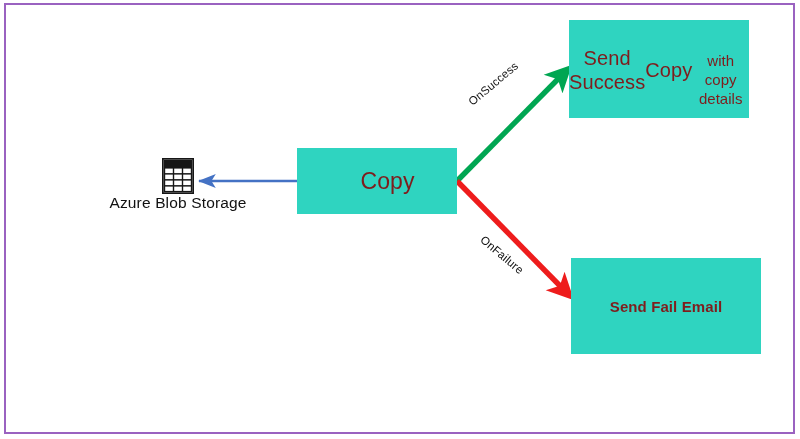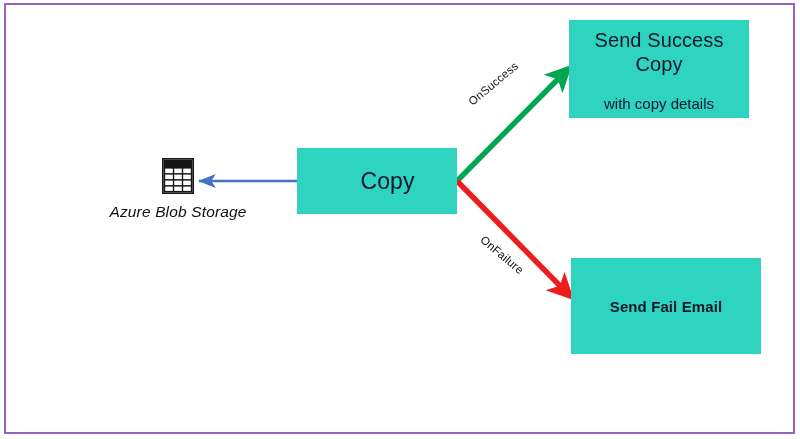--- a/index.html
+++ b/index.html
@@ -42,24 +42,24 @@
     width: 800px;
     height: 439px;
     pointer-events: none;
   }
 
   
   .node {
     position: absolute;
     background: #2fd4c0;
     display: flex;
-    flex-direction: column;
+    flex-direction: row;
     align-items: center;
     justify-content: center;
-    color: #0f172a;
+    color: #7f1d1d;
     text-align: center;
     box-sizing: border-box;
   }
 
   #node-success {
     left: 569px;
     top: 20px;
     width: 180px;
     height: 98px;
     padding-top: 2px;
@@ -109,26 +109,25 @@
     display: flex;
     flex-direction: column;
     align-items: center;
   }
   .blob-icon {
     display: block;
     width: 32px;
     height: 36px;
   }
   .blob-label {
-    margin-top: 9px;
+    margin-top: 0;
     font-size: 15.5px;
     color: #111111;
     white-space: nowrap;
     letter-spacing: 0.15px;
-    font-style: italic;
   }
 
   
   .edge-label {
     position: absolute;
     font-size: 11.5px;
     color: #111111;
     white-space: nowrap;
     letter-spacing: 0.2px;
   }

